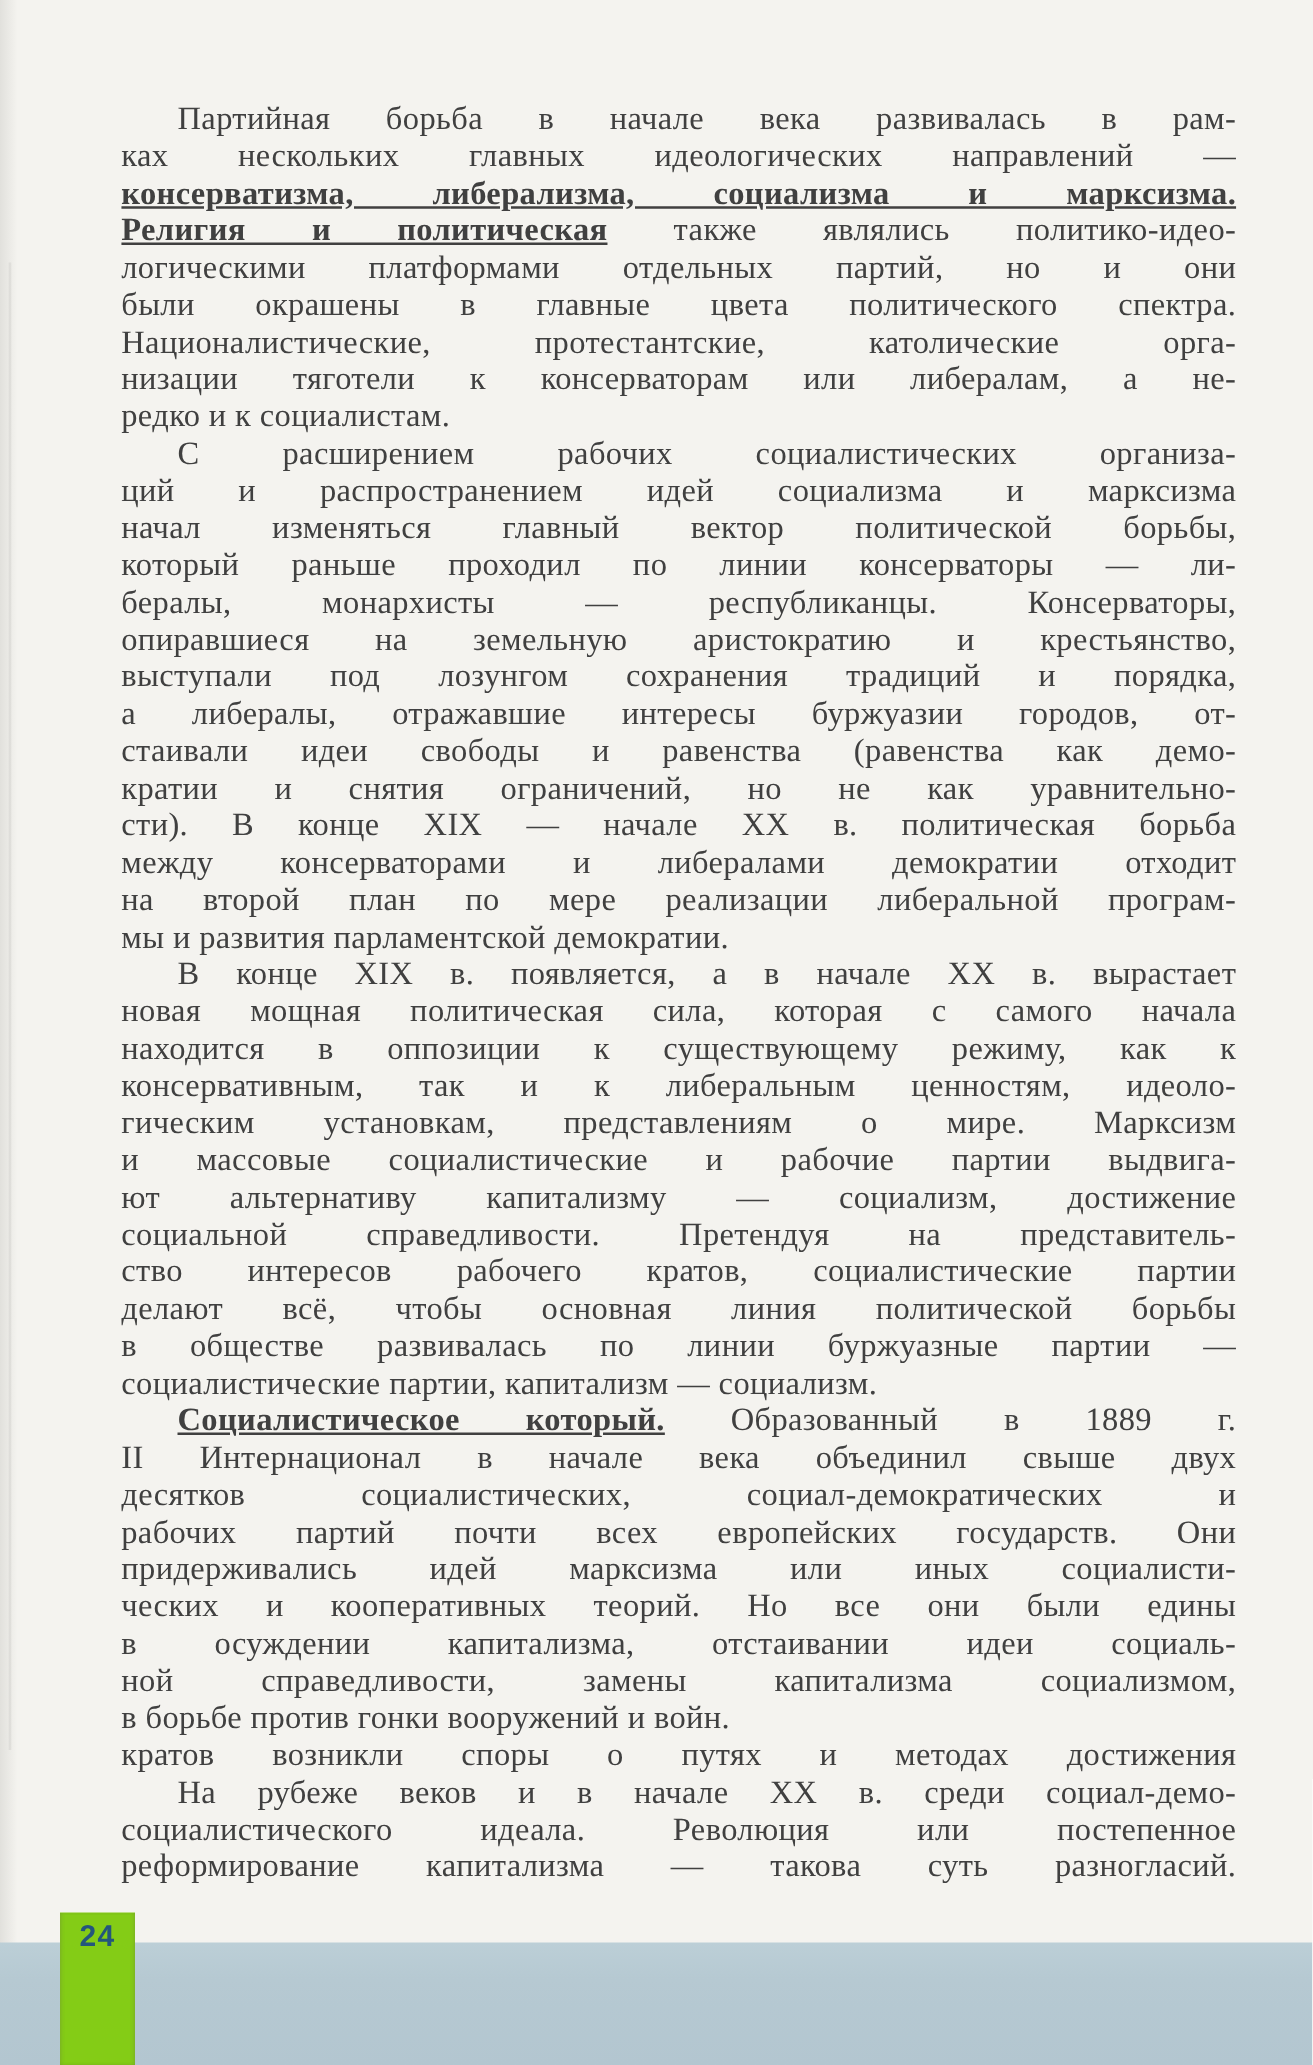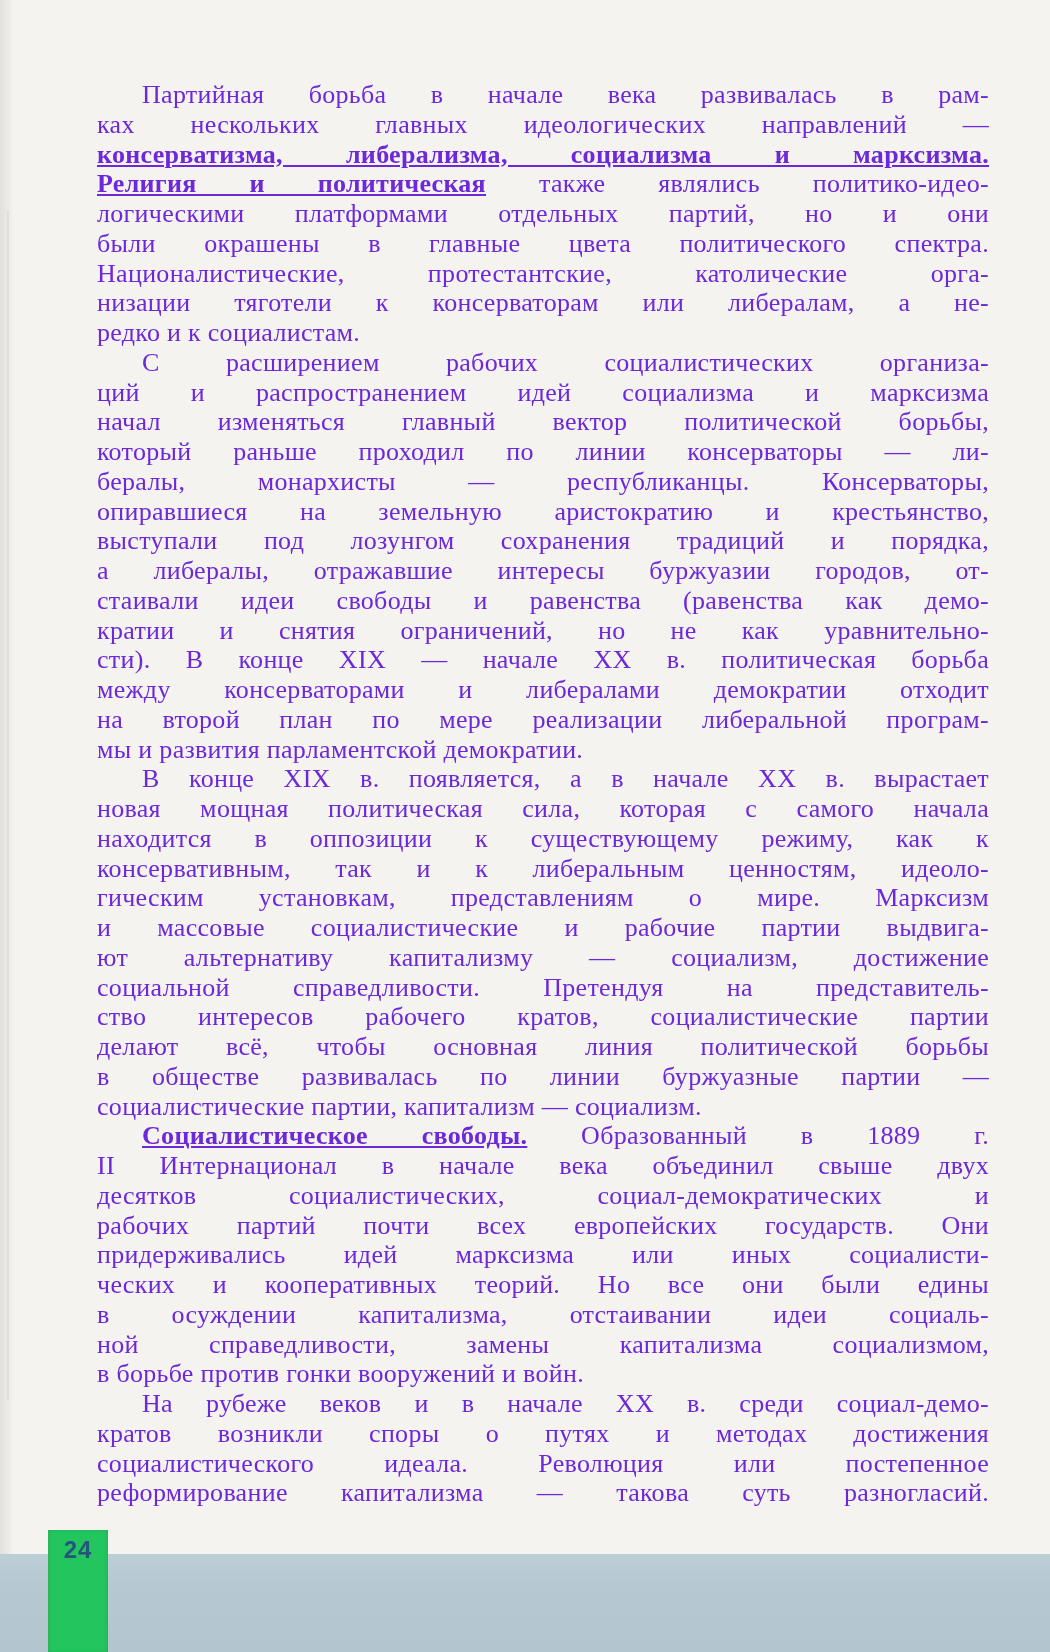--- a/index.html
+++ b/index.html
@@ -72,21 +72,21 @@
     letter-spacing: 1px;
   }
 </style>
 </head>
 <body>
 
 <div class="page" style="background: rgb(244, 243, 239);">
   <div class="left-edge"></div>
   <div class="crease"></div>
 
-  <div class="textblock" id="textblock" style="color: #6d28d9;">
+  <div class="textblock" id="textblock" style="color: #404040;">
       <div class="line indent"><span>Партийная борьба в начале века развивалась в рам-</span></div>
       <div class="line"><span>ках нескольких главных идеологических направлений —</span></div>
       <div class="line"><span class="b">консерватизма, либерализма, социализма и марксизма.</span></div>
       <div class="line"><span class="b">Религия и политическая</span><span> также являлись политико-идео-</span></div>
       <div class="line"><span>логическими платформами отдельных партий, но и они</span></div>
       <div class="line"><span>были окрашены в главные цвета политического спектра.</span></div>
       <div class="line"><span>Националистические, протестантские, католические орга-</span></div>
       <div class="line"><span>низации тяготели к консерваторам или либералам, а не-</span></div>
       <div class="line last"><span>редко и к социалистам.</span></div>
       <div class="line indent"><span>С расширением рабочих социалистических организа-</span></div>
@@ -108,33 +108,33 @@
       <div class="line"><span>находится в оппозиции к существующему режиму, как к</span></div>
       <div class="line"><span>консервативным, так и к либеральным ценностям, идеоло-</span></div>
       <div class="line"><span>гическим установкам, представлениям о мире. Марксизм</span></div>
       <div class="line"><span>и массовые социалистические и рабочие партии выдвига-</span></div>
       <div class="line"><span>ют альтернативу капитализму — социализм, достижение</span></div>
       <div class="line"><span>социальной справедливости. Претендуя на представитель-</span></div>
       <div class="line"><span>ство интересов рабочего кратов, социалистические партии</span></div>
       <div class="line"><span>делают всё, чтобы основная линия политической борьбы</span></div>
       <div class="line"><span>в обществе развивалась по линии буржуазные партии —</span></div>
       <div class="line last"><span>социалистические партии, капитализм — социализм.</span></div>
-      <div class="line indent"><span class="b">Социалистическое свободы.</span><span> Образованный в 1889 г.</span></div>
+      <div class="line indent"><span class="b">Социалистическое который.</span><span> Образованный в 1889 г.</span></div>
       <div class="line"><span>II Интернационал в начале века объединил свыше двух</span></div>
       <div class="line"><span>десятков социалистических, социал-демократических и</span></div>
       <div class="line"><span>рабочих партий почти всех европейских государств. Они</span></div>
       <div class="line"><span>придерживались идей марксизма или иных социалисти-</span></div>
       <div class="line"><span>ческих и кооперативных теорий. Но все они были едины</span></div>
       <div class="line"><span>в осуждении капитализма, отстаивании идеи социаль-</span></div>
       <div class="line"><span>ной справедливости, замены капитализма социализмом,</span></div>
       <div class="line last"><span>в борьбе против гонки вооружений и войн.</span></div>
+      <div class="line"><span>кратов возникли споры о путях и методах достижения</span></div>
       <div class="line indent"><span>На рубеже веков и в начале XX в. среди социал-демо-</span></div>
-      <div class="line"><span>кратов возникли споры о путях и методах достижения</span></div>
       <div class="line"><span>социалистического идеала. Революция или постепенное</span></div>
       <div class="line"><span>реформирование капитализма — такова суть разногласий.</span></div>
     </div>
 
   <div class="bottom-band"></div>
 
-  <div class="page-number-strip" style="background: #22c55e;">
+  <div class="page-number-strip" style="background: #84cc16;">
     <div class="page-number" style="color: rgb(36, 86, 124);">24</div>
   </div>
 </div>
 
 </body></html>

